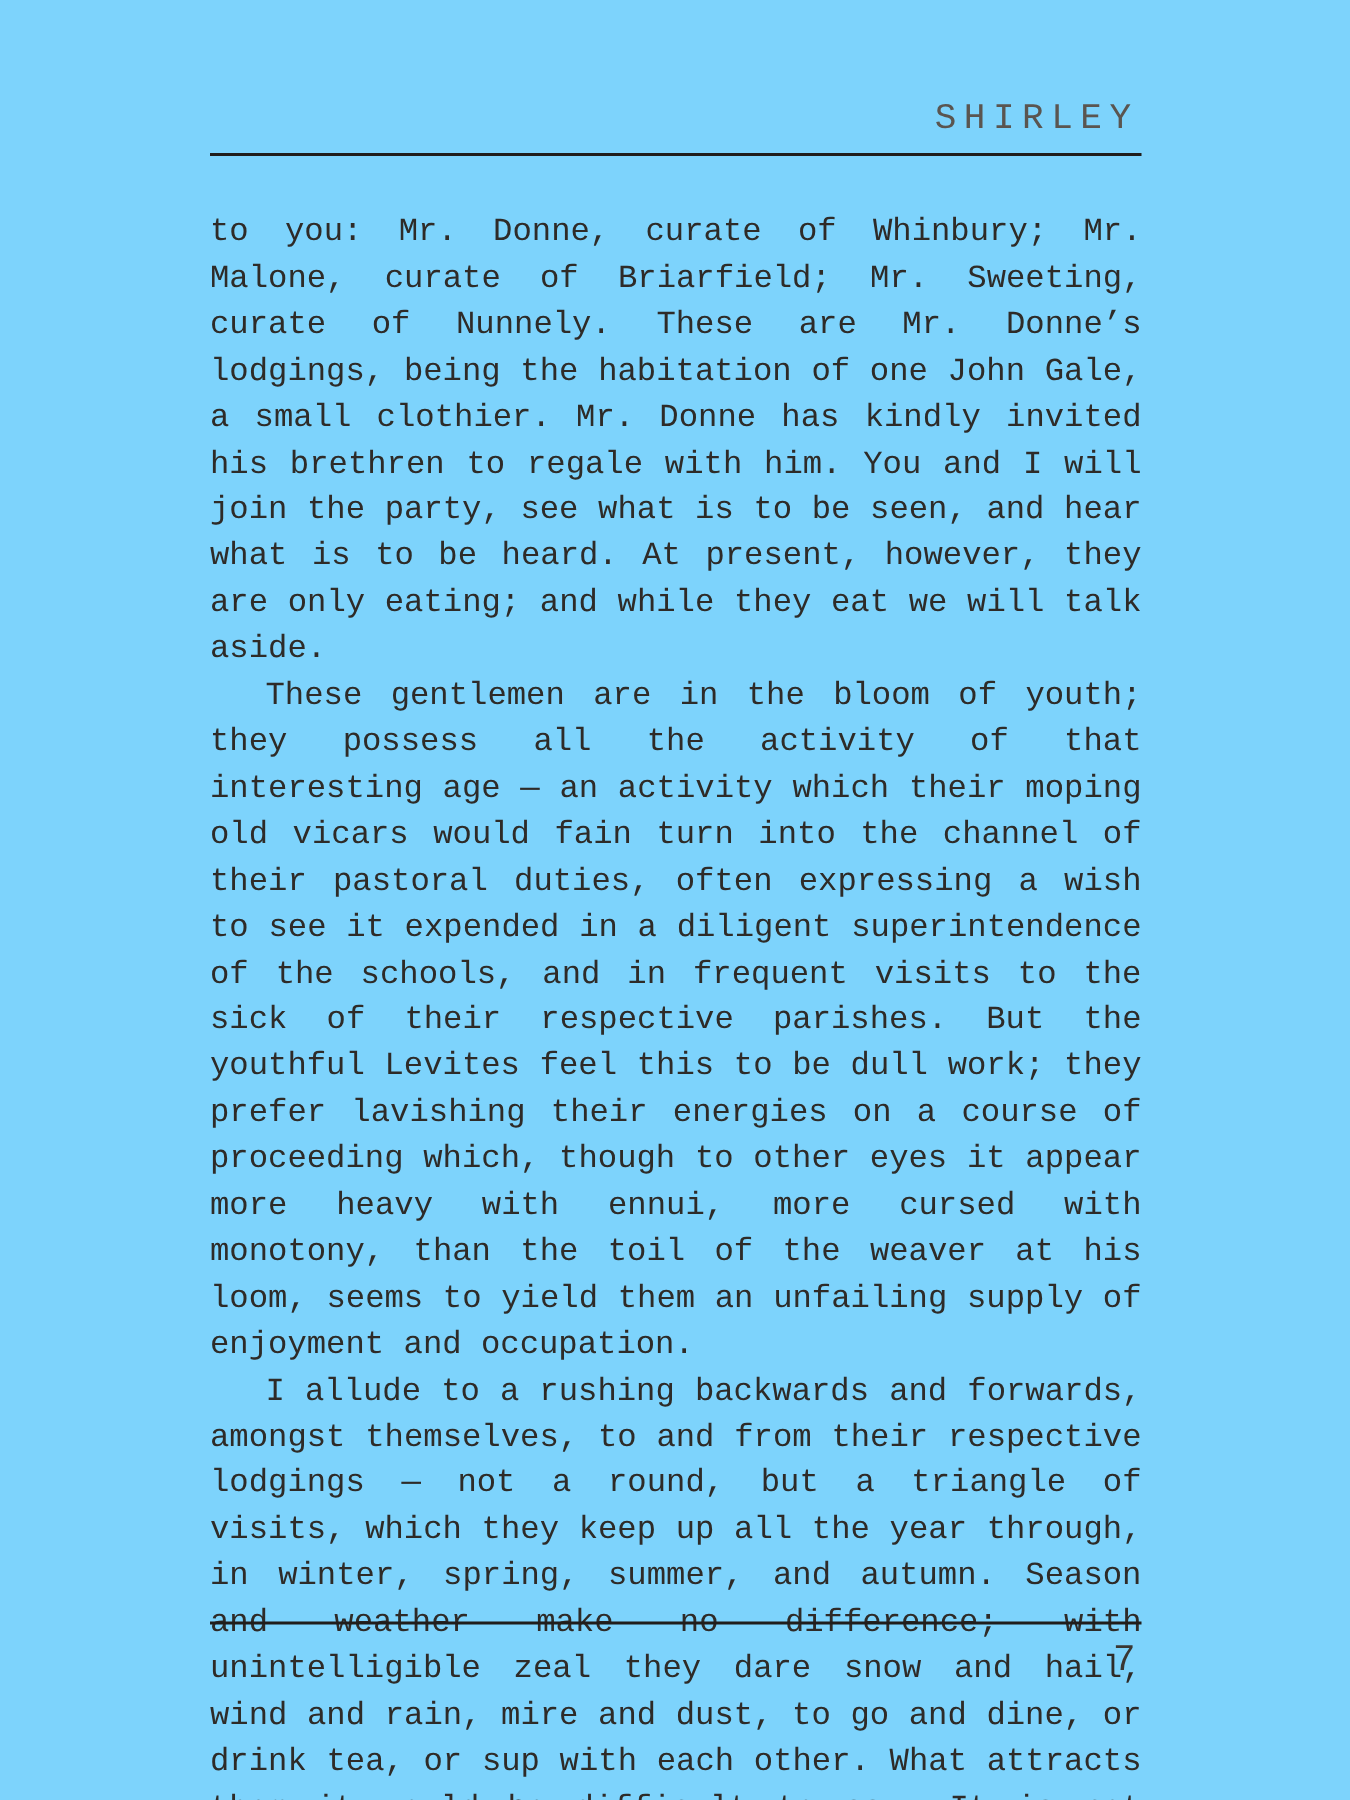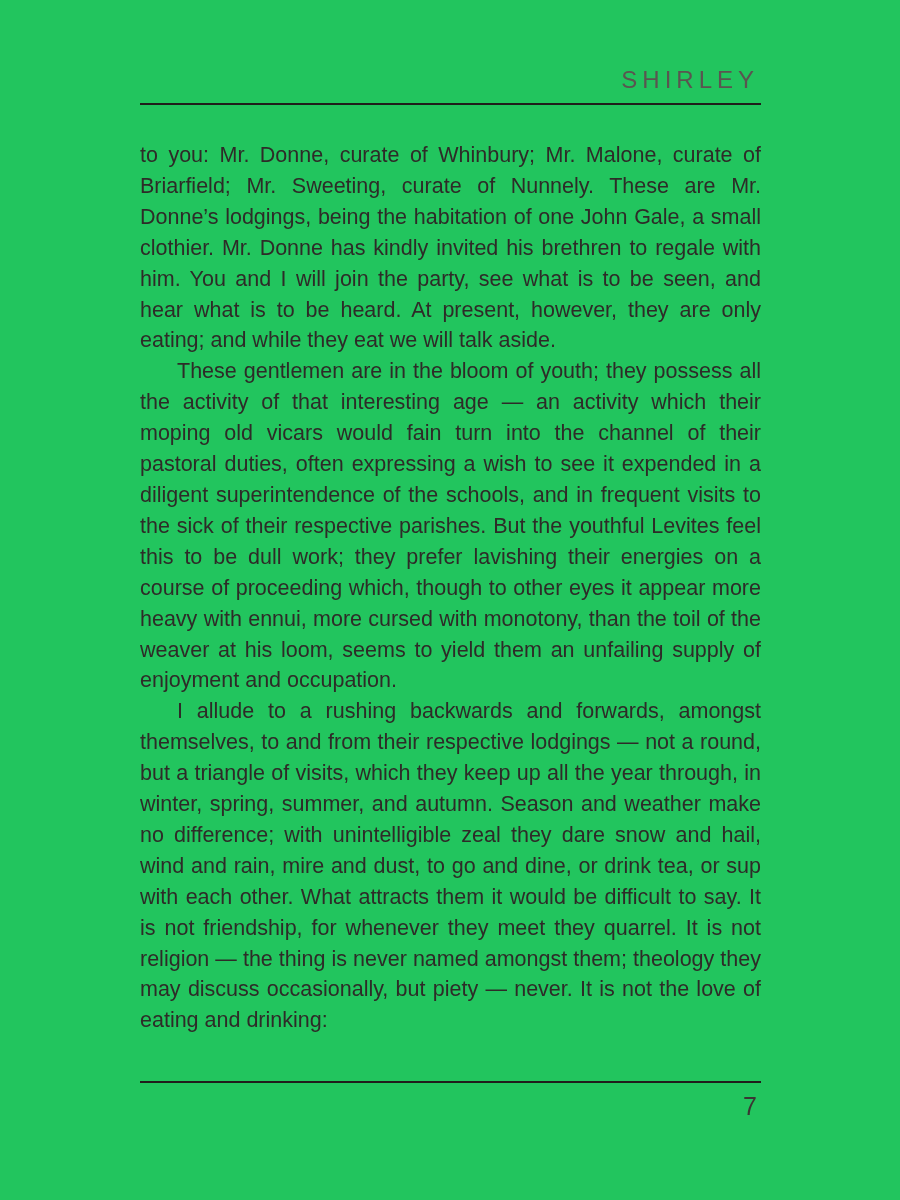--- a/index.html
+++ b/index.html
@@ -4,22 +4,22 @@
 <style>
   html, body {
     margin: 0;
     padding: 0;
     background: #ffffff;
   }
   .page {
     position: relative;
     width: 900px;
     height: 1200px;
-    background: #22c55e;
-    font-family: Liberation Sans, sans-serif;
+    background: #7dd3fc;
+    font-family: Liberation Mono, monospace;
     color: #2e2b28;
     overflow: hidden;
   }
   .text-column {
     position: absolute;
     left: 140px;
     width: 621px;
   }
   .header {
     top: 66px;

